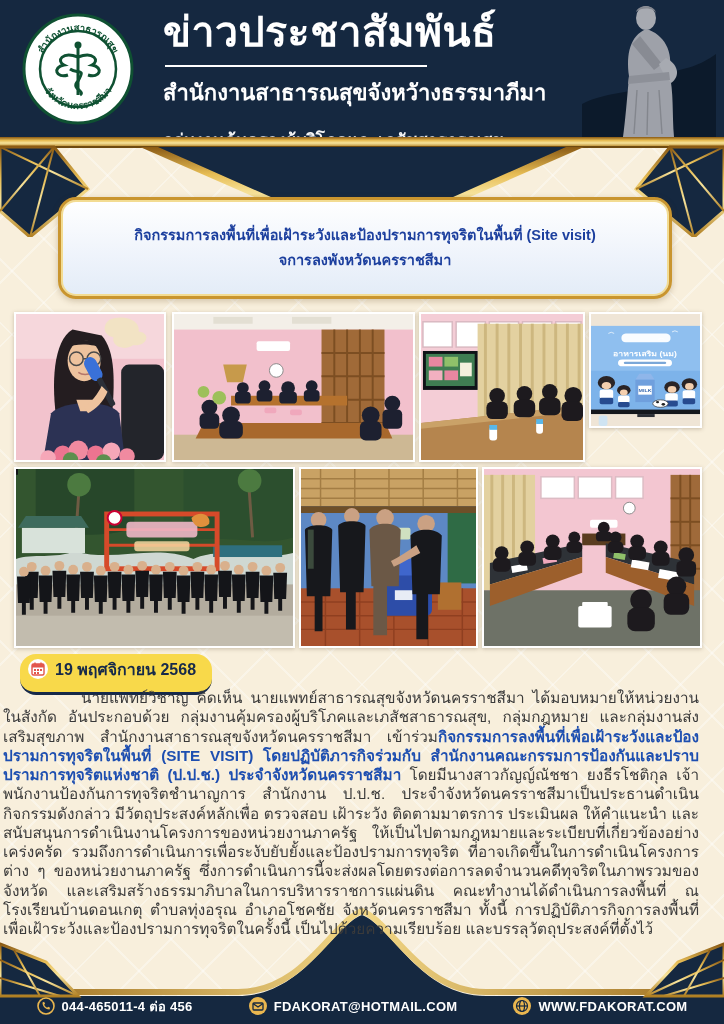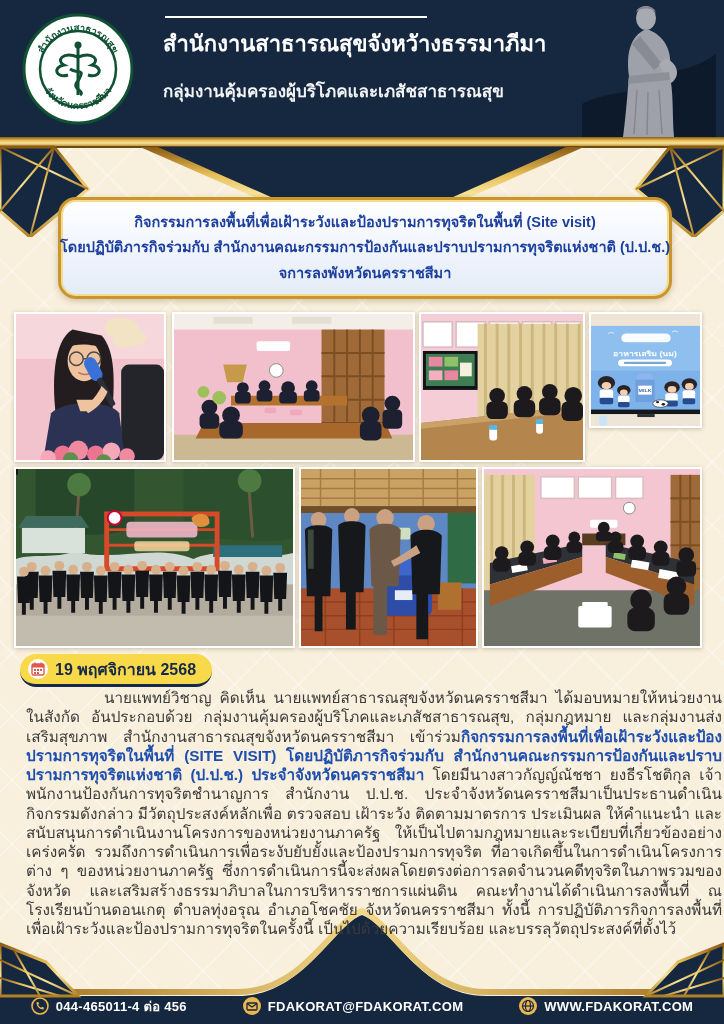--- a/index.html
+++ b/index.html
@@ -40,29 +40,29 @@
   .photo svg{display:block;width:100%;height:100%;}
   #p1{left:14px;top:312px;width:152px;height:150px;}
   #p2{left:172px;top:312px;width:243px;height:150px;}
   #p3{left:419px;top:312px;width:166px;height:150px;}
   #p4{left:589px;top:312px;width:113px;height:116px;}
   #p5{left:14px;top:467px;width:281px;height:181px;}
   #p6{left:299px;top:467px;width:179px;height:181px;}
   #p7{left:482px;top:467px;width:220px;height:181px;}
   
   .date-badge{
-    position:absolute;left:20px;top:654px;height:30px;padding:0 16px 0 8px;
+    position:absolute;left:20px;top:654px;height:30px;padding:0 16px 8px 8px;
     background:#f8d94a;border-radius:16px;border-bottom:3px solid #16294a;
     display:inline-flex;align-items:center;gap:7px;z-index:2;
   }
   .date-badge .cal{width:20px;height:20px;}
   .date-badge .dtext{font-size:16px;font-weight:bold;color:#16294a;}
   
   .article{
-    position:absolute;left:26px;top:688px;width:696px;margin:0;
+    position:absolute;left:3px;top:688px;width:696px;margin:0;
     font-size:15.3px;line-height:1.26;color:#3a3a3a;text-align:justify;
     text-indent:78px;z-index:2;
   }
   .article .hl{color:#1d4eb0;font-weight:bold;}
   
   .deco-bottom{position:absolute;left:0;top:900px;width:724px;height:124px;}
   .footer-bar{
     position:absolute;left:0;bottom:4px;width:724px;height:28px;z-index:4;
     display:flex;justify-content:center;align-items:center;gap:56px;
   }
@@ -107,20 +107,21 @@
         <g stroke="#0f5132" fill="none" stroke-width="3">
           <line x1="56" y1="38" x2="56" y2="86"></line>
           <circle cx="56" cy="36" r="3.5" fill="#0f5132" stroke="none"></circle>
           <path d="M56,48 C40,42 34,52 42,56 C30,58 34,70 46,66"></path>
           <path d="M56,48 C72,42 78,52 70,56 C82,58 78,70 66,66"></path>
           <path d="M48,60 C56,66 64,58 56,72 C48,80 64,82 58,86"></path>
         </g>
       </svg>
     </div>
     <div class="header-text">
+      <div class="h-title">ข่าวประชาสัมพันธ์</div>
       <div class="h-divider"></div>
       <div class="h-sub1">สำนักงานสาธารณสุขจังหวัางธรรมาภีมา</div>
       <div class="h-sub2">กลุ่มงานคุ้มครองผู้บริโภคและเภสัชสาธารณสุข</div>
     </div>
     <svg class="statue" viewBox="0 0 134 137">
       <path d="M0,104 C28,90 48,96 68,82 C92,66 106,74 134,54 L134,137 L0,137 Z" fill="#0c1a2b"></path>
       <g>
         <ellipse cx="64" cy="18" rx="10" ry="12" fill="#a7aab1"></ellipse>
         <path d="M54,12 C56,4 74,4 74,14 C74,8 60,6 54,12 Z" fill="#84878f"></path>
         <path d="M64,29 C48,36 44,54 47,76 C45,100 43,122 41,137 L92,137 C90,114 92,92 87,72 C92,52 82,34 64,29 Z" fill="#9ea1a9"></path>
@@ -163,21 +164,20 @@
       <g stroke="url(#goldgrad)" stroke-width="2" fill="none">
         <line x1="0" y1="10" x2="88" y2="52"></line>
           <line x1="30" y1="100" x2="54" y2="10"></line>
         <line x1="0" y1="74" x2="54" y2="10"></line>
       </g>
     </g>
   </svg>
 
   <div class="headline-box">
     <div class="hl-line">กิจกรรมการลงพื้นที่เพื่อเฝ้าระวังและป้องปรามการทุจริตในพื้นที่ (Site visit)</div>
-    <div class="hl-line">โดยปฏิบัติภารกิจร่วมกับ สำนักงานคณะกรรมการป้องกันและปราบปรามการทุจริตแห่งชาติ (ป.ป.ช.)</div>
     <div class="hl-line">จการลงพังหวัดนครราชสีมา</div>
   </div>
 
   <div id="p1" class="photo">
     <svg viewBox="0 0 152 150" preserveAspectRatio="none">
       <rect width="152" height="150" fill="#f2c3cd"></rect>
       <rect width="152" height="46" fill="#f6d7dc"></rect>
       <path d="M96,6 C110,0 128,6 126,18 C140,20 134,34 120,32 C112,38 98,34 100,24 C90,22 88,12 96,6 Z" fill="#f2e3c4"></path>
       <rect x="108" y="52" width="44" height="98" rx="8" fill="#23252b"></rect>
       <path d="M58,16 C38,28 36,72 42,112 L70,122 L98,112 C102,68 102,38 88,22 Z" fill="#241d20"></path>
@@ -582,21 +582,21 @@
         <path d="M5.5,5.5 c0,4 3,7 7,7 l0.6,-1.8 -2,-1 -1,1 c-1.4,-0.7 -2.4,-1.7 -3,-3 l1,-1 -1,-2 Z" fill="#e9b64f"></path>
       </svg>
       <span>044-465011-4 ต่อ 456</span>
     </div>
     <div class="contact">
       <svg viewBox="0 0 18 18">
         <circle cx="9" cy="9" r="9" fill="#e9b64f"></circle>
         <rect x="4" y="6" width="10" height="7" rx="1" fill="none" stroke="#152840" stroke-width="1.3"></rect>
         <path d="M4,6.5 L9,10 L14,6.5" fill="none" stroke="#152840" stroke-width="1.3"></path>
       </svg>
-      <span>FDAKORAT@FDAKORAT.COM</span>
+      <span>FDAKORAT@HOTMAIL.COM</span>
     </div>
     <div class="contact">
       <svg viewBox="0 0 18 18">
         <circle cx="9" cy="9" r="9" fill="#e9b64f"></circle>
         <circle cx="9" cy="9" r="5.5" fill="none" stroke="#152840" stroke-width="1.2"></circle>
         <ellipse cx="9" cy="9" rx="2.5" ry="5.5" fill="none" stroke="#152840" stroke-width="1.2"></ellipse>
         <line x1="3.5" y1="9" x2="14.5" y2="9" stroke="#152840" stroke-width="1.2"></line>
       </svg>
       <span>WWW.FDAKORAT.COM</span>
     </div>

